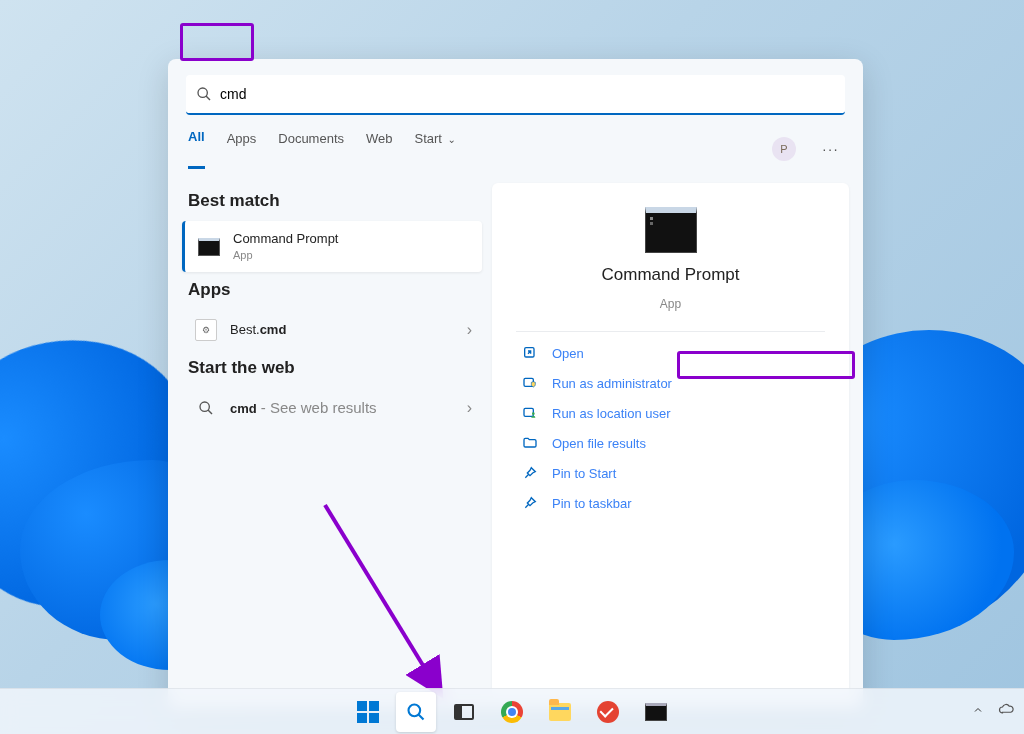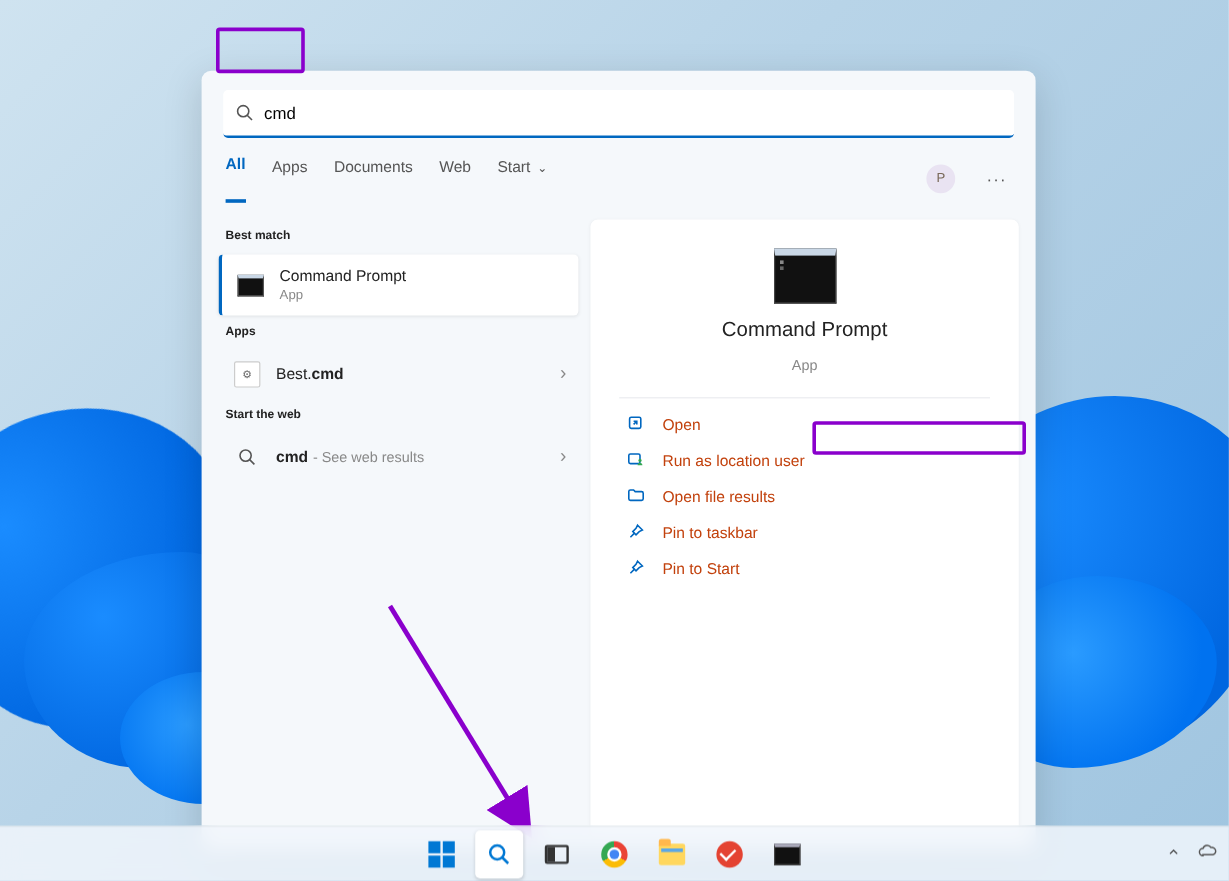--- a/index.html
+++ b/index.html
@@ -79,21 +79,21 @@
   .columns {
     flex: 1; display: flex; padding: 14px 14px 10px 14px; gap: 10px;
   }
   .left-col { flex: 0 0 300px; display: flex; flex-direction: column; }
   .right-col {
     flex: 1; background: #fff; border-radius: 6px;
     box-shadow: 0 1px 3px rgba(0,0,0,0.06);
     padding: 24px 18px;
     display: flex; flex-direction: column;
   }
-  .section-head { font-size: 10px; font-weight: 600; color: #222; padding: 8px 6px 10px 6px; }
+  .section-head { font-size: 17px; font-weight: 600; color: #222; padding: 8px 6px 10px 6px; }
   .result-item {
     display: flex; align-items: center; gap: 10px;
     padding: 8px 10px; border-radius: 4px; cursor: pointer;
     position: relative;
   }
   .result-item.best {
     background: #fff;
     box-shadow: 0 1px 3px rgba(0,0,0,0.08);
     border-left: 3px solid #0067c0;
     padding: 10px 10px;
@@ -105,36 +105,36 @@
   .cmd-icon { width: 22px; height: 18px; background: #111; border: 1px solid #555; border-top: 3px solid #c9d7e6; position: relative; }
   .result-item .labels { display: flex; flex-direction: column; line-height: 1.3; }
   .result-item .title { font-size: 13px; color: #222; }
   .result-item .sub { font-size: 11px; color: #888; }
   .result-item .chev { margin-left: auto; color: #888; }
   .file-icon {
     width: 22px; height: 22px; background: #fff; border: 1px solid #ccc; border-radius: 2px;
     display:flex; align-items:center; justify-content:center; font-size:9px; color:#666;
   }
   .web-row .title b { font-weight: 600; }
-  .web-row .hint { color: #888; font-size: 12px; margin-left: 4px; }
+  .web-row .hint { color: #888; font-size: 15px; margin-left: 4px; }
   .search-glyph { width:16px; height:16px; }
 
   .preview-head { display:flex; flex-direction: column; align-items: center; gap: 12px; padding-bottom: 20px; }
   .preview-icon {
     width: 52px; height: 46px; background:#111; border: 1px solid #444; border-top: 6px solid #c9d7e6;
     position: relative;
   }
   .preview-icon::after { content:""; position:absolute; left:4px; top:4px; width:3px; height:3px; background:#888; box-shadow: 0 5px 0 #666; }
   .preview-title { font-size: 17px; color: #222; }
   .preview-sub { font-size: 12px; color: #888; }
 
   .actions { border-top: 1px solid #eaecef; padding-top: 6px; margin: 0 6px; }
   .action {
     display:flex; align-items:center; gap:14px;
-    padding: 7px 6px; font-size: 13px; color: #c2410c; cursor:pointer; border-radius:4px;
+    padding: 7px 6px; font-size: 13px; color: #3b82f6; cursor:pointer; border-radius:4px;
   }
   .action .ic { width:16px; height:16px; display:flex; align-items:center; justify-content:center; color:#0067c0; }
   .action .ic svg { width:16px; height:16px; }
 
   
   .arrow {
     position: absolute;
     pointer-events: none;
   }
 
@@ -271,49 +271,58 @@
                 <rect x="4" y="4" width="14" height="14" rx="2"></rect>
                 <path d="M9 13l4-4M13 13V9H9"></path>
               </svg>
           </span>
           <span>Open</span>
         </div>
         <div class="action">
           <span class="ic">
             <svg viewBox="0 0 24 24" fill="none" stroke="#0067c0" stroke-width="2">
                 <rect x="3" y="5" width="14" height="12" rx="2"></rect>
+                <path d="M17 10l3 1v3c0 2-1.5 3.5-3 4-1.5-.5-3-2-3-4v-3l3-1z" fill="#ffd75e" stroke="#0067c0" stroke-width="1"></path>
+              </svg>
+          </span>
+          <span>Run as administrator</span>
+        </div>
+        <div class="action">
+          <span class="ic">
+            <svg viewBox="0 0 24 24" fill="none" stroke="#0067c0" stroke-width="2">
+                <rect x="3" y="5" width="14" height="12" rx="2"></rect>
                 <circle cx="17" cy="13" r="2" fill="#34a853" stroke="none"></circle>
                 <path d="M14 19c0-1.7 1.3-3 3-3s3 1.3 3 3" fill="#34a853" stroke="none"></path>
               </svg>
           </span>
           <span>Run as location user</span>
         </div>
         <div class="action">
           <span class="ic">
             <svg viewBox="0 0 24 24" fill="none" stroke="#0067c0" stroke-width="2">
                 <path d="M3 7a2 2 0 012-2h4l2 2h8a2 2 0 012 2v7a2 2 0 01-2 2H5a2 2 0 01-2-2V7z"></path>
               </svg>
           </span>
           <span>Open file results</span>
         </div>
         <div class="action">
           <span class="ic">
             <svg viewBox="0 0 24 24" fill="none" stroke="#0067c0" stroke-width="2">
                 <path d="M14 4l6 6-4 2-4 4-2-2-5 5 5-5-2-2 4-4 2-4z"></path>
               </svg>
           </span>
+          <span>Pin to Start</span>
+        </div>
+        <div class="action">
+          <span class="ic">
+            <svg viewBox="0 0 24 24" fill="none" stroke="#0067c0" stroke-width="2">
+                <path d="M14 4l6 6-4 2-4 4-2-2-5 5 5-5-2-2 4-4 2-4z"></path>
+              </svg>
+          </span>
           <span>Pin to taskbar</span>
-        </div>
-        <div class="action">
-          <span class="ic">
-            <svg viewBox="0 0 24 24" fill="none" stroke="#0067c0" stroke-width="2">
-                <path d="M14 4l6 6-4 2-4 4-2-2-5 5 5-5-2-2 4-4 2-4z"></path>
-              </svg>
-          </span>
-          <span>Pin to Start</span>
         </div>
       </div>
     </div>
   </div>
 </div>
 
 <div class="highlight-purple-box hp-search"></div>
 <div class="highlight-purple-box hp-run"></div>
 
 <svg class="arrow" style="left:300px; top:500px; width:160px; height:200px;" viewBox="0 0 160 200">

